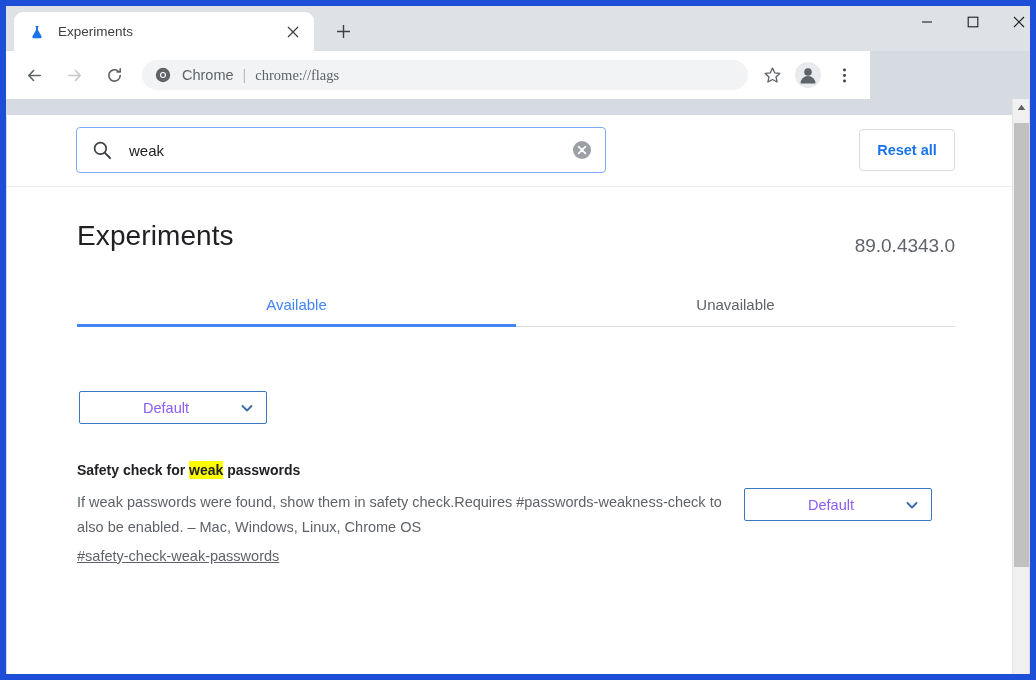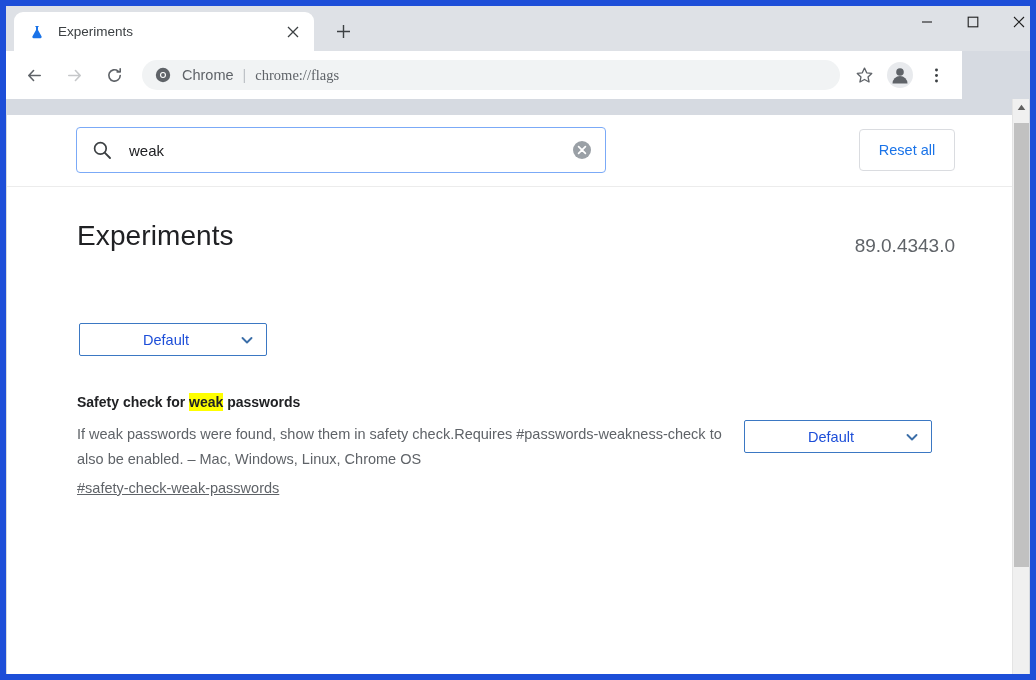--- a/index.html
+++ b/index.html
@@ -65,21 +65,21 @@
     height: 32px; display: flex;
   }
   .wc {
     width: 46px; height: 32px;
     display: flex; align-items: center; justify-content: center;
   }
 
   
   .toolbar {
     position: absolute; left: 0; top: 45px;
-    width: 956px; height: 48px;
+    width: 864px; height: 48px;
     background: #ffffff;
     display: flex; align-items: center;
     padding: 0 8px;
   }
   .navbtn {
     width: 34px; height: 34px;
     margin: 0 3px;
     display: flex; align-items: center; justify-content: center;
     border-radius: 50%;
   }
@@ -158,21 +158,21 @@
     display: flex; align-items: center; justify-content: center;
   }
   .reset-btn {
     position: absolute; right: 70px; top: 14px;
     width: 96px; height: 42px;
     border: 1px solid #dadce0;
     border-radius: 4px;
     background: #fff;
     color: #1a73e8;
     font-family: "Liberation Sans", sans-serif;
-    font-size: 14.5px; font-weight: normal;
+    font-size: 14.5px; font-weight: bold;
     display: flex; align-items: center; justify-content: center;
   }
 
   
   .content {
     position: relative;
     padding: 0 70px;
   }
   .page-head {
     position: relative;
@@ -254,21 +254,21 @@
     border-radius: 2px;
     background: #fff;
     display: flex; align-items: center;
     padding: 0 12px;
     position: relative;
   }
   .select-label {
     flex: 1;
     text-align: center;
     font-size: 14.5px;
-    color: #1d4ed8;
+    color: #8b5cf6;
   }
   .select-arrow {
     width: 14px; height: 14px; flex: 0 0 14px;
     display: flex; align-items: center; justify-content: center;
   }
 
   
   .scrollbar {
     position: absolute; right: 1px; top: 93px;
     width: 17px; height: 586px;
@@ -406,20 +406,28 @@
       <button class="reset-btn">Reset all</button>
     </div>
 
     <div class="content">
 
       <div class="page-head">
         <h1 class="page-title">Experiments</h1>
         <span class="version">89.0.4343.0</span>
       </div>
 
+      <div class="tabs">
+        <div class="ptab active">
+          <span>Available</span>
+        </div>
+        <div class="ptab">
+          <span>Unavailable</span>
+        </div>
+      </div>
 
       <div class="flag">
         <div class="flag-control">
           <div class="select">
             <span class="select-label">Default</span>
             <span class="select-arrow">
               <svg width="14" height="14" viewBox="0 0 14 14">
                 <path d="M2.5 5 L7 9.5 L11.5 5" fill="none" stroke="#3b6ea8" stroke-width="1.9" stroke-linecap="round" stroke-linejoin="round"></path>
               </svg>
             </span>

